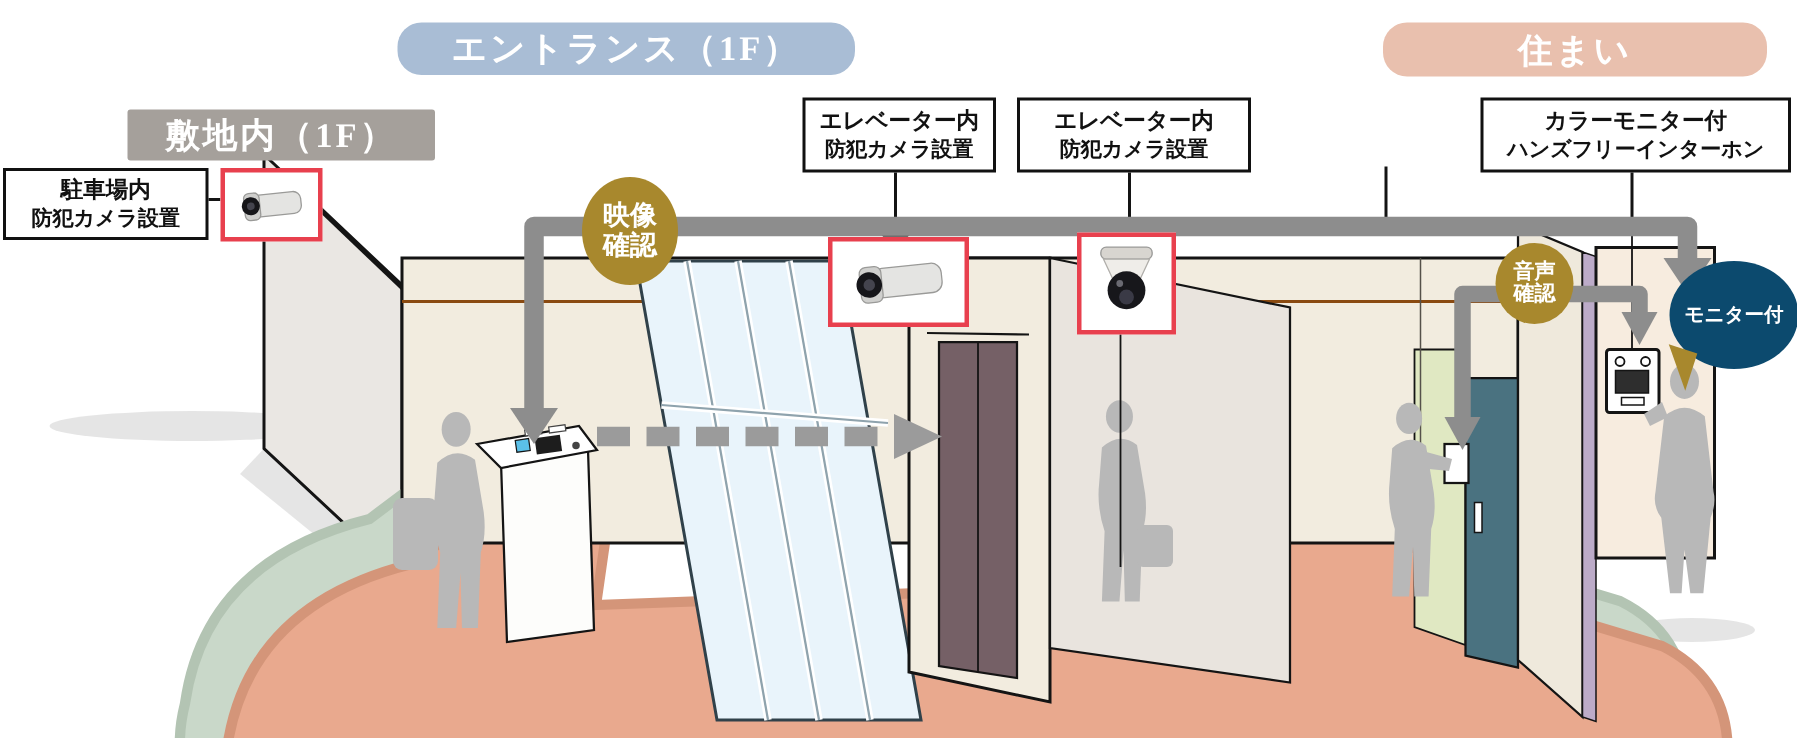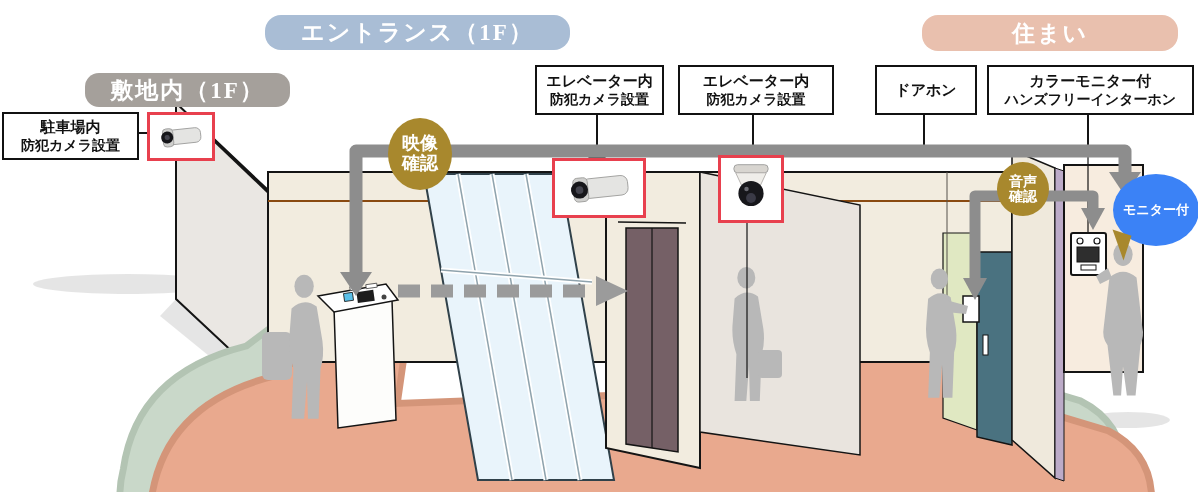--- a/index.html
+++ b/index.html
@@ -14,21 +14,21 @@
              color:#111;font-weight:bold;text-align:center;display:flex;flex-direction:column;
              align-items:center;justify-content:center;line-height:1.25;font-size:15px;}
   .label-box .l2{font-size:14px;}
   .cam-box{position:absolute;z-index:4;background:#fff;border:3px solid #e8404e;
            display:flex;align-items:center;justify-content:center;}
   .badge{position:absolute;z-index:5;background:#a8882d;color:#fff;border-radius:50%;
          display:flex;flex-direction:column;align-items:center;justify-content:center;
          font-family:"Liberation Serif",serif;font-weight:bold;line-height:1.1;text-align:center;}
   #badge-video{font-size:18px;}
   #badge-audio{font-size:14px;}
-  #bubble-monitor{position:absolute;z-index:5;background:#3b82f6;color:#fff;border-radius:50%;
+  #bubble-monitor{position:absolute;z-index:5;background:#0c4a6e;color:#fff;border-radius:50%;
          display:flex;align-items:center;justify-content:center;font-weight:bold;font-size:13px;}
   #bubble-tail{position:absolute;z-index:5;width:0;height:0;
          border-top:26px solid #a8882d;border-left:20px solid transparent;
          transform:rotate(18deg);}
 </style>
 </head>
 <body>
 
 <div id="canvas">
 
@@ -180,44 +180,41 @@
       <polygon points="963,278 987,278 975,300" fill="#8d8d8d"></polygon>
       <polygon points="1081,208 1105,208 1093,230" fill="#8d8d8d"></polygon>
     </g>
 
     <g>
       <line x1="398" y1="291" x2="596" y2="291" stroke="#9b9b9b" stroke-width="13" stroke-dasharray="22 11"></line>
       <polygon points="596,276 596,306 628,291" fill="#9b9b9b"></polygon>
     </g>
   </svg>
 
-  <div class="banner big" style="left:85px;top:73px;width:205px;height:34px;background:#a5a09b;border-radius:14px;">
+  <div class="banner big" style="left:85px;top:73px;width:205px;height:34px;background:#a5a09b;border-radius:2px;">
     <span>敷地内（1F）</span>
   </div>
   <div class="banner big" style="left:265px;top:15px;width:305px;height:35px;background:#a9bdd5;justify-content:center;">
     <span>エントランス（1F）</span>
   </div>
   <div class="banner big" style="left:922px;top:15px;width:256px;height:36px;background:#e9c0ae;align-items:center;">
     <span>住まい</span>
   </div>
 
   <div class="label-box" style="left:2px;top:112px;width:133px;height:44px;">
     <span class="l1">駐車場内</span>
     <span class="l2">防犯カメラ設置</span>
   </div>
   <div class="label-box" style="left:535px;top:65px;width:125px;height:46px;">
     <span class="l1">エレベーター内</span>
     <span class="l2">防犯カメラ設置</span>
   </div>
   <div class="label-box" style="left:678px;top:65px;width:152px;height:46px;">
     <span class="l1">エレベーター内</span>
     <span class="l2">防犯カメラ設置</span>
-  </div>
-  <div class="label-box" style="left:875px;top:65px;width:98px;height:46px;">
-    <span class="l1">ドアホン</span>
   </div>
   <div class="label-box" style="left:987px;top:65px;width:203px;height:46px;">
     <span class="l1">カラーモニター付</span>
     <span class="l2">ハンズフリーインターホン</span>
   </div>
 
   <div class="cam-box" style="left:147px;top:112px;width:62px;height:43px;">
     <svg width="56" height="37" viewBox="0 0 62 43">
       <g transform="rotate(-6 31 22)">
         <rect x="16" y="13" width="38" height="17" rx="6" fill="#e4e4e2" stroke="#9a9a98"></rect>

